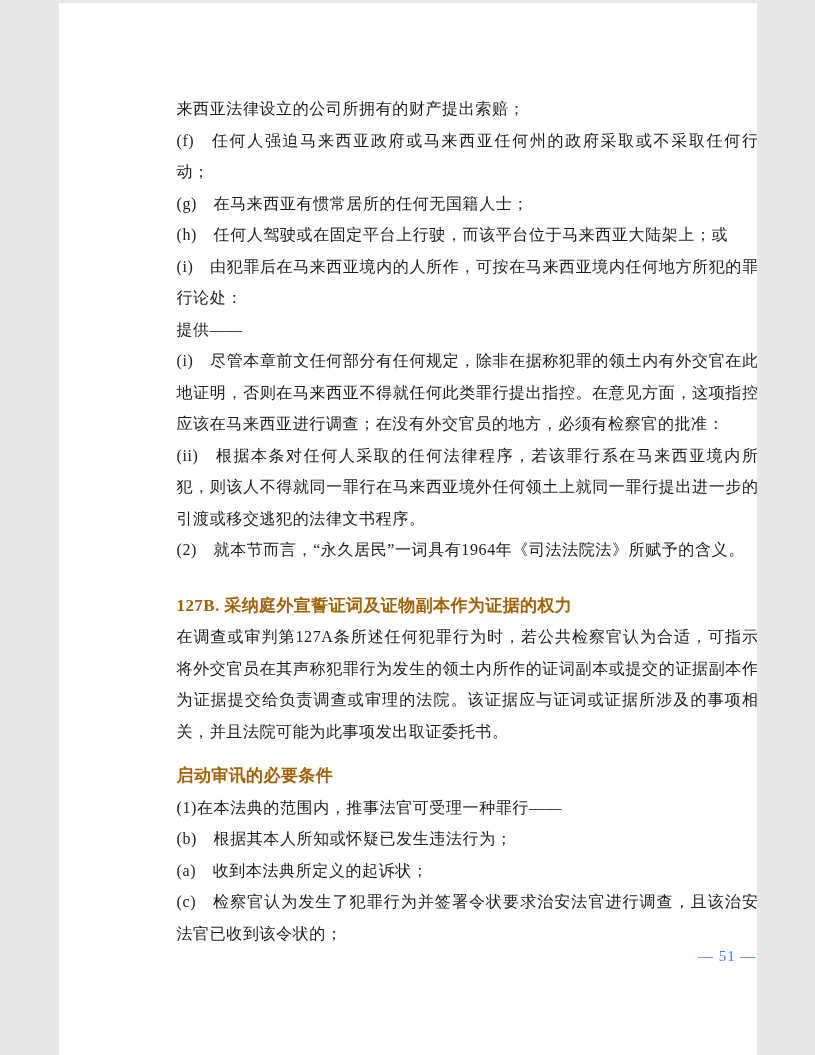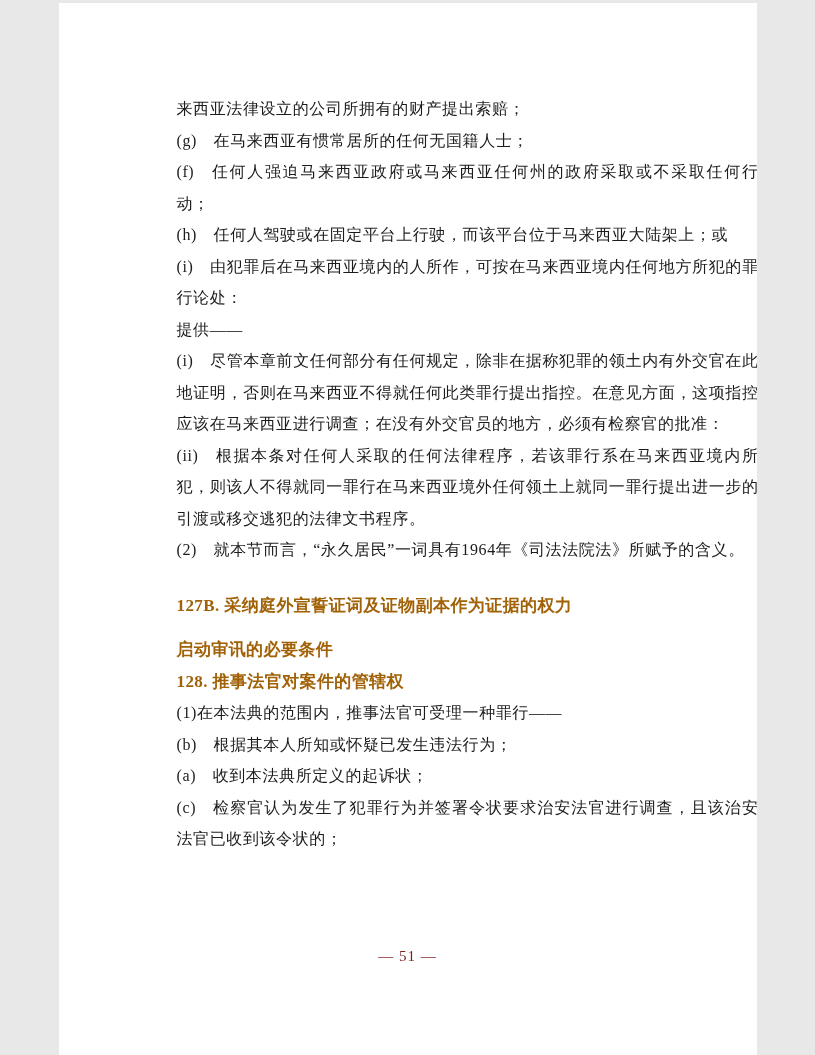--- a/index.html
+++ b/index.html
@@ -36,47 +36,47 @@
     font-weight: bold;
     color: #a16207;
   }
   .mt-lg { margin-top: 24px; }
   .mt-md { margin-top: 13px; }
   .page-footer {
     position: absolute;
     top: 943px;
     left: 0;
     width: 100%;
-    text-align: center;
+    text-align: right;
     font-size: 15px;
     line-height: 20px;
     letter-spacing: 1px;
-    color: #7f1d1d;
+    color: #3b82f6;
   }
 </style>
 </head>
 <body>
 
 <div class="page">
   <div class="doc">
 
     <p class="line">来西亚法律设立的公司所拥有的财产提出索赔；</p>
+    <p class="line">(f) 任何人强迫马来西亚政府或马来西亚任何州的政府采取或不采取任何行动；</p>
     <p class="line">(g) 在马来西亚有惯常居所的任何无国籍人士；</p>
-    <p class="line">(f) 任何人强迫马来西亚政府或马来西亚任何州的政府采取或不采取任何行动；</p>
     <p class="line">(h) 任何人驾驶或在固定平台上行驶，而该平台位于马来西亚大陆架上；或</p>
     <p class="line">(i) 由犯罪后在马来西亚境内的人所作，可按在马来西亚境内任何地方所犯的罪行论处：</p>
     <p class="line">提供——</p>
     <p class="line">(i) 尽管本章前文任何部分有任何规定，除非在据称犯罪的领土内有外交官在此地证明，否则在马来西亚不得就任何此类罪行提出指控。在意见方面，这项指控应该在马来西亚进行调查；在没有外交官员的地方，必须有检察官的批准：</p>
     <p class="line">(ii) 根据本条对任何人采取的任何法律程序，若该罪行系在马来西亚境内所犯，则该人不得就同一罪行在马来西亚境外任何领土上就同一罪行提出进一步的引渡或移交逃犯的法律文书程序。</p>
     <p class="line">(2) 就本节而言，“永久居民”一词具有1964年《司法法院法》所赋予的含义。</p>
 
     <p class="heading mt-lg">127B. 采纳庭外宣誓证词及证物副本作为证据的权力</p>
+    <p class="line">在调查或审判第127A条所述任何犯罪行为时，若公共检察官认为合适，可指示将外交官员在其声称犯罪行为发生的领土内所作的证词副本或提交的证据副本作为证据提交给负责调查或审理的法院。该证据应与证词或证据所涉及的事项相关，并且法院可能为此事项发出取证委托书。</p>
 
     <p class="heading mt-md">启动审讯的必要条件</p>
-    <p class="heading">128. 推事法官对案件的管辖权</p>
     <p class="line">(1)在本法典的范围内，推事法官可受理一种罪行——</p>
     <p class="line">(b) 根据其本人所知或怀疑已发生违法行为；</p>
     <p class="line">(a) 收到本法典所定义的起诉状；</p>
     <p class="line">(c) 检察官认为发生了犯罪行为并签署令状要求治安法官进行调查，且该治安法官已收到该令状的；</p>
 
   </div>
 
   <div class="page-footer">— 51 —</div>
 </div>
 

